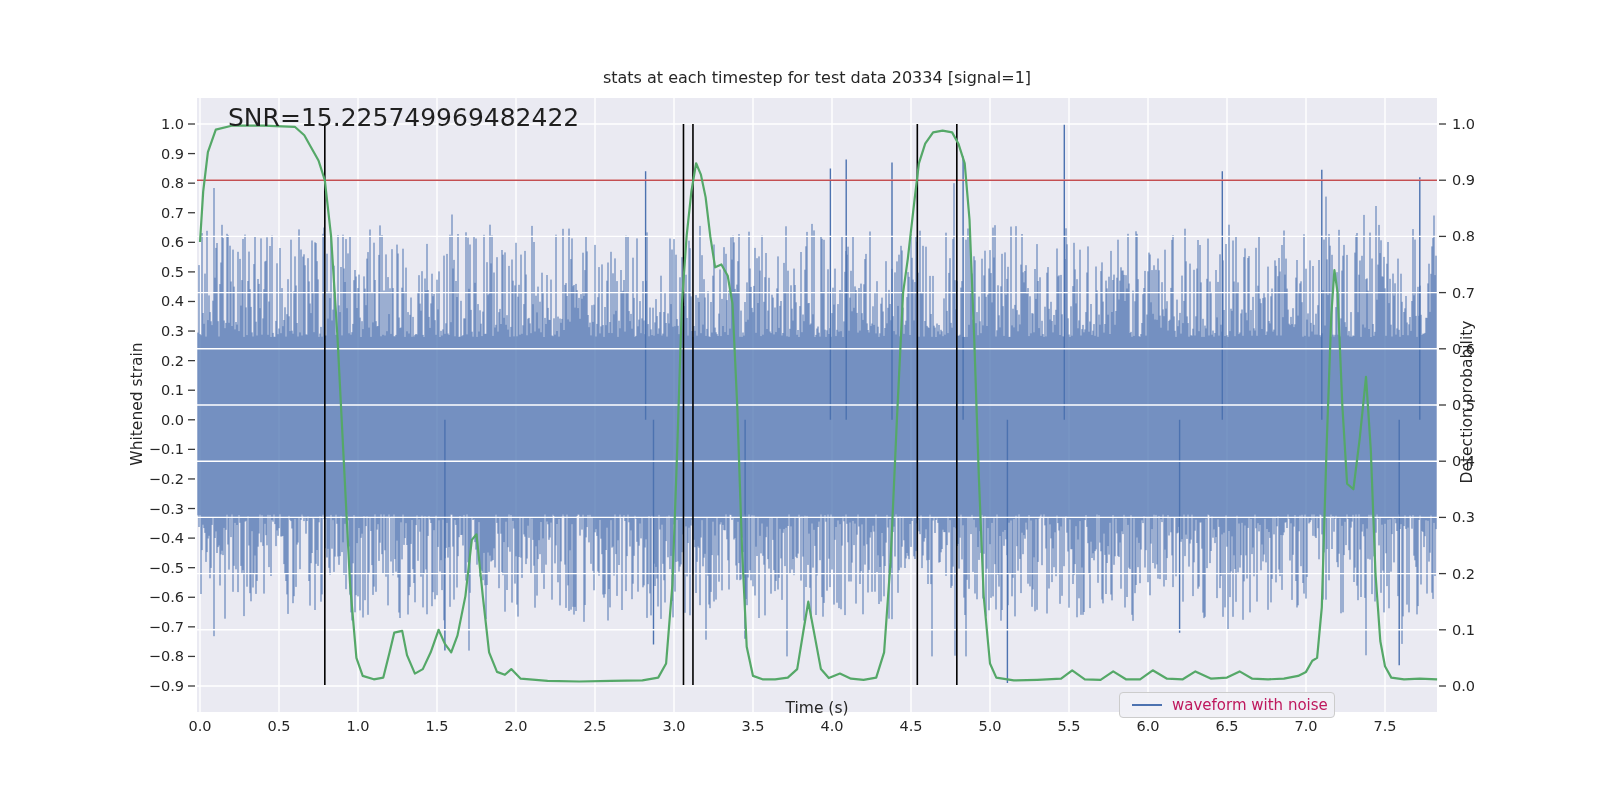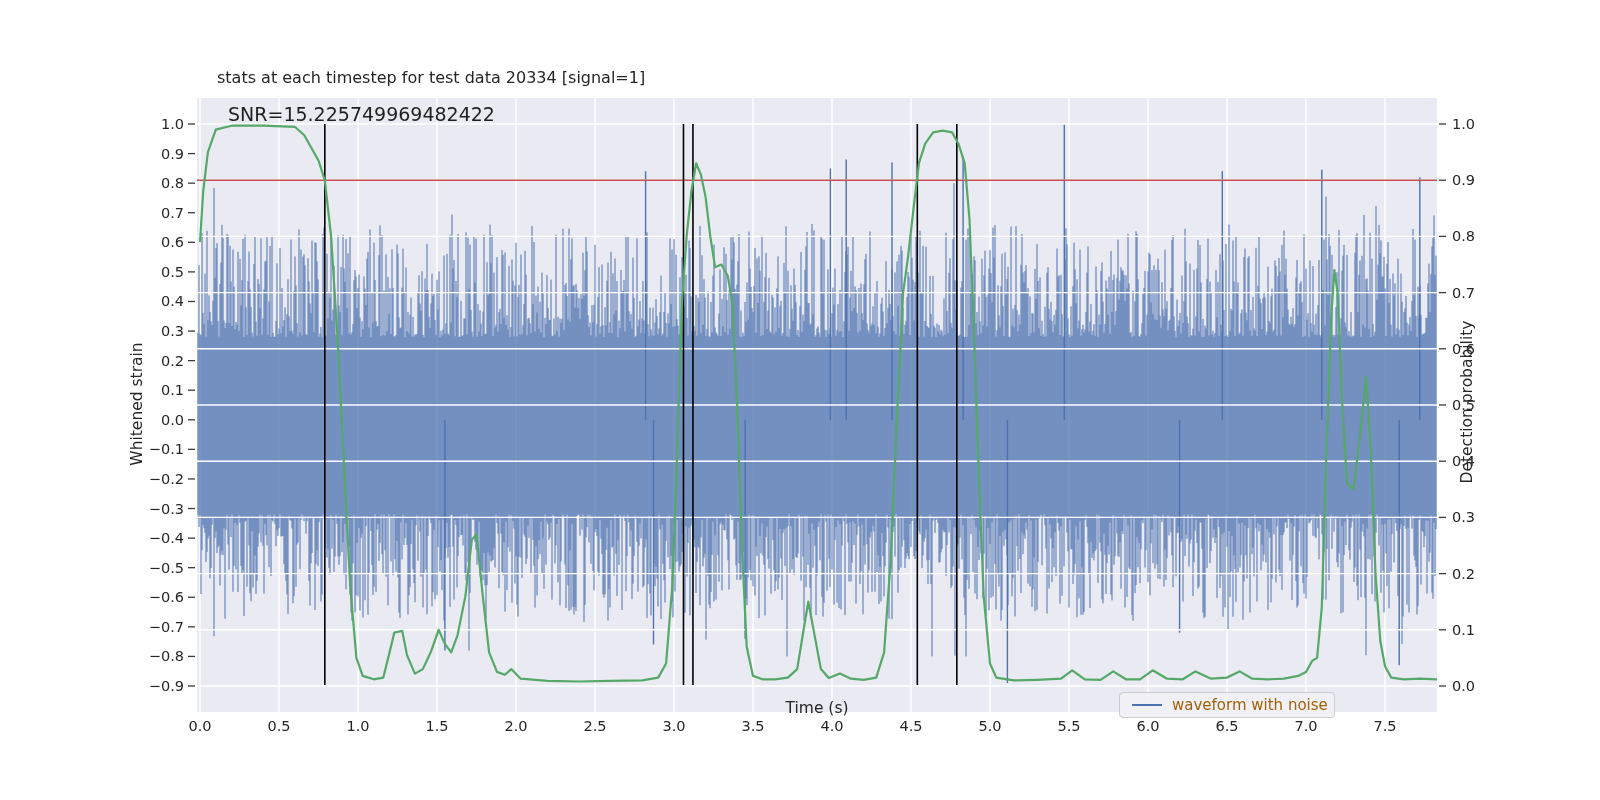--- a/index.html
+++ b/index.html
@@ -1,34 +1,34 @@
 <!DOCTYPE html>
 <html><head>
 <meta charset="utf-8">
 <style>
   html,body{margin:0;padding:0;background:#ffffff;width:1600px;height:800px;overflow:hidden;
     font-family:"DejaVu Sans", sans-serif;}
   #fig{position:relative;width:1600px;height:800px;background:#ffffff;}
   svg{position:absolute;left:0;top:0;}
   .txt{position:absolute;color:#262626;white-space:nowrap;}
-  #title{left:217px;top:68px;width:1200px;text-align:left;font-size:16px;}
-  .ann{top:103px;font-size:19px;color:#1f1f1f;}
+  #title{left:217px;top:68px;width:1200px;text-align:center;font-size:16px;}
+  .ann{top:103px;font-size:25px;color:#1f1f1f;}
   #ann-snr{left:228px}
   #ann-mc{left:604px}
   #ann-s{left:1066px}
   .ann .it{font-style:italic;}
   .ann sub{font-size:0.72em;font-style:italic;}
   #xlabel{left:517px;top:699px;width:600px;text-align:center;font-size:15.5px;}
   #ylabel-left{left:137px;top:404px;transform:translate(-50%,-50%) rotate(-90deg);font-size:15.5px;}
   #ylabel-right{left:1467px;top:402px;transform:translate(-50%,-50%) rotate(-90deg);font-size:15.5px;}
   #legend{position:absolute;left:1119px;top:692px;width:214px;height:24px;
     background:rgba(240,240,246,0.95);border:1px solid #cccccc;border-radius:4px;
     display:flex;align-items:center;}
   #legend .sample{display:inline-block;width:30px;height:0;border-top:2px solid #4c72b0;margin-left:12px;}
-  #legend .lab{margin-left:10px;font-size:15px;color:#a16207;}
+  #legend .lab{margin-left:10px;font-size:15px;color:#be185d;}
 </style>
 </head>
 <body>
 
 <div id="fig">
   <svg id="chart" width="1600" height="800">
       <rect x="197" y="98" width="1240" height="614" fill="#eaeaf2"></rect>
       <line x1="200" y1="98" x2="200" y2="712" stroke="#ffffff" stroke-width="1.4"></line>
       <line x1="279" y1="98" x2="279" y2="712" stroke="#ffffff" stroke-width="1.4"></line>
       <line x1="358" y1="98" x2="358" y2="712" stroke="#ffffff" stroke-width="1.4"></line>

